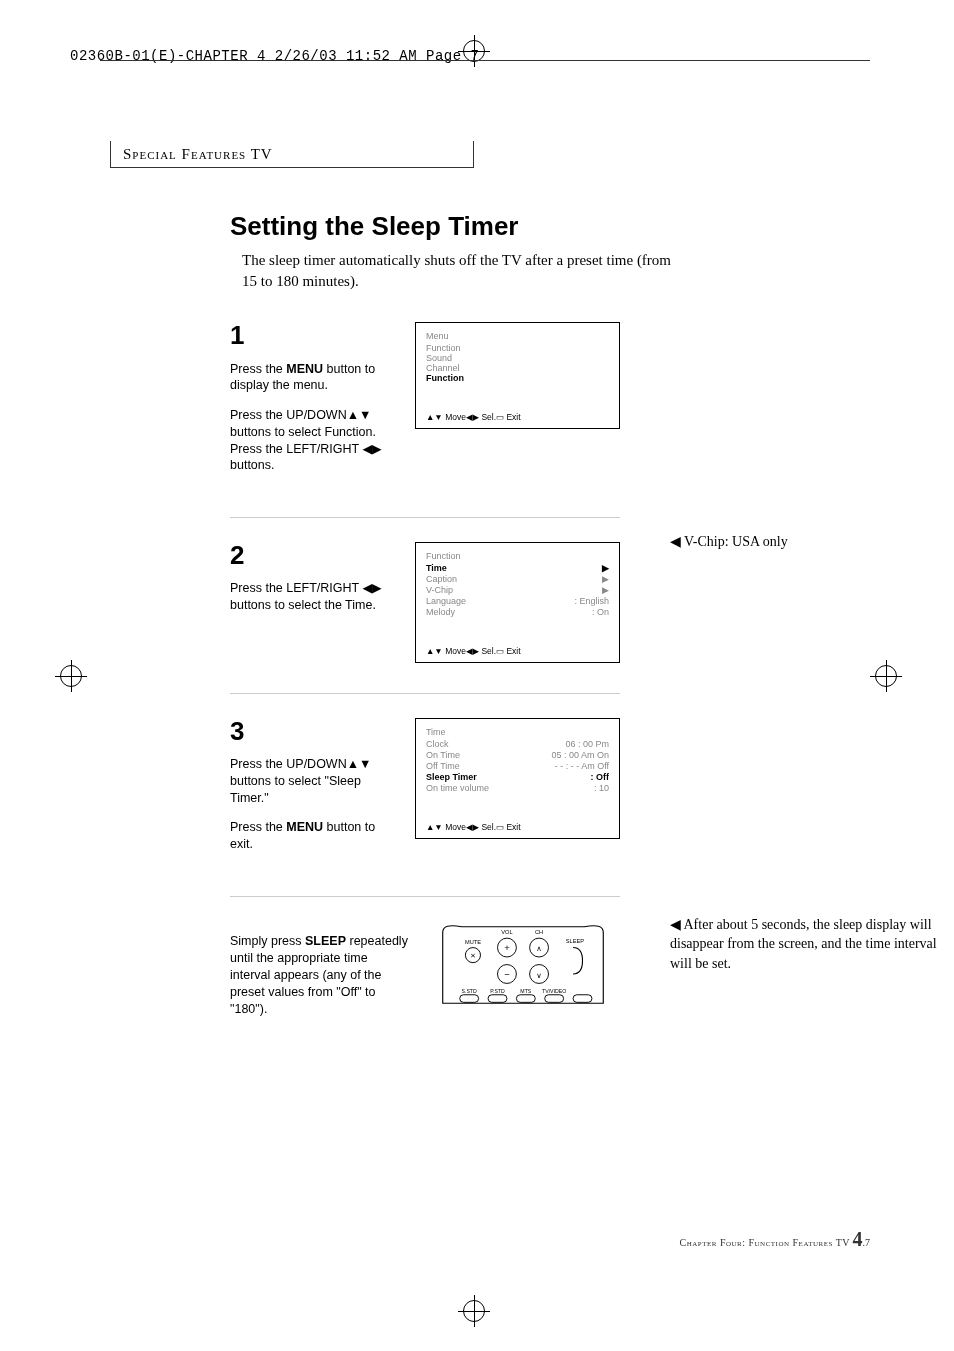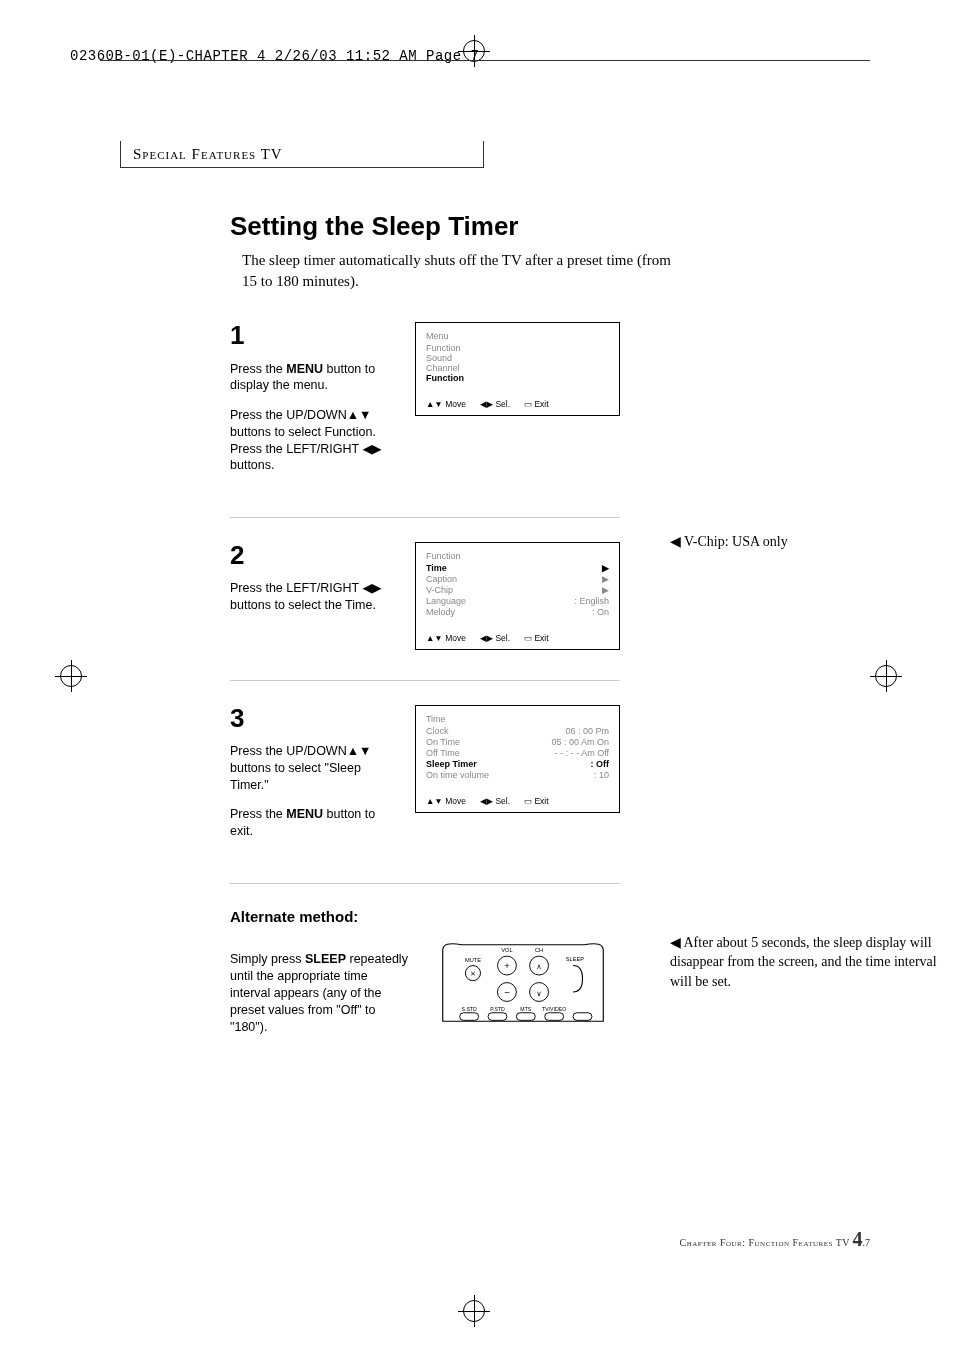--- a/index.html
+++ b/index.html
@@ -43,21 +43,21 @@
   .page-frame {
     position: absolute;
     top: 60px;
     left: 100px;
     width: 770px;
     height: 1220px;
     border-top: 1px solid #333;
   }
   .section-header-box {
     position: absolute;
-    left: 20px;
+    left: 10px;
     top: 80px;
     width: 350px;
     height: 26px;
     border: 1px solid #333;
     border-top: none;
     display: flex;
     align-items: center;
     padding-left: 12px;
     font-variant: small-caps;
     font-size: 15px;
@@ -111,23 +111,23 @@
     border: 1px solid #000;
     padding: 8px 10px 6px 10px;
     font-size: 9px;
     color: #888;
     position: relative;
   }
   .osd .osd-title { margin-bottom: 2px; }
   .osd .row { display: flex; justify-content: space-between; margin: 1px 0; }
   .osd .hl { color: #000; font-weight: bold; }
   .osd .footer {
-    margin-top: 16px;
+    margin-top: 29px;
     display: flex;
-    gap: 14px;
+    gap: 0;
     font-size: 8.5px;
     color: #000;
     align-items: flex-end;
   }
 
   .side-note {
     position: absolute;
     left: 440px;
     font-family: Georgia, serif;
     font-size: 14px;
@@ -289,21 +289,20 @@
         <div class="footer">
           <span>▲▼ <span>Move</span></span>
           <span>◀▶ <span>Sel.</span></span>
           <span>▭ <span>Exit</span></span>
         </div>
       </div>
     </div>
 
     <div class="step-sep"></div>
 
-    <div class="sub-heading">Alternate method:</div>
 
     <div class="step-row">
       <div class="step-text">
         <p>
           <span>Simply press </span><b>SLEEP</b><span> repeatedly until the appropriate time interval appears (any of the preset values from "Off" to "180").</span>
         </p>
       </div>
       <div class="remote-box">
         <svg class="remote-svg" viewBox="0 0 190 90">
           <path d="M10 10 Q10 0 30 4 L160 4 Q180 0 180 10 L180 85 L10 85 Z" fill="none" stroke="#000" stroke-width="1.2"></path>

